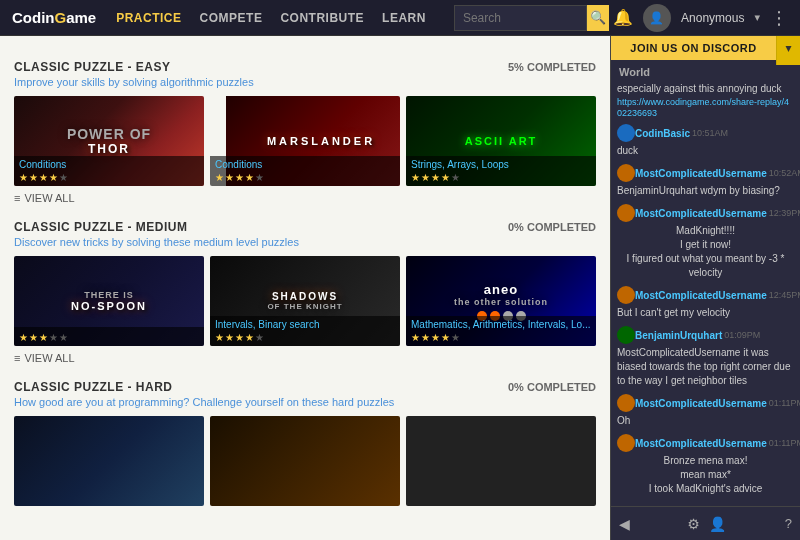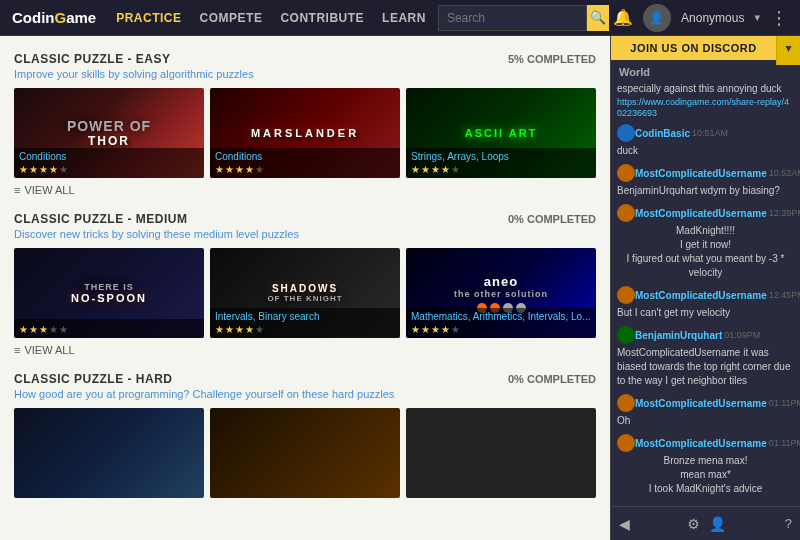--- a/index.html
+++ b/index.html
@@ -33,21 +33,21 @@
       display: flex;
       align-items: center;
       cursor: pointer;
       text-decoration: none;
       letter-spacing: 0.5px;
     }
     .nav-link.active { color: #f7cc46; }
     .search-bar {
       display: flex;
       align-items: center;
-      margin-left: 0;
+      margin-left: 16px;
       flex: 1;
       max-width: 220px;
     }
     .search-input {
       background: #2a2a3e;
       border: 1px solid #444;
       color: #ccc;
       padding: 4px 8px;
       font-size: 12px;
       width: 100%;
@@ -90,21 +90,21 @@
     .main-content {
       display: flex;
       flex: 1;
       overflow: hidden;
     }
 
     
     .left-panel {
       flex: 1;
       overflow-y: auto;
-      padding: 16px 14px;
+      padding: 24px 14px;
       background: #f5f5f0;
     }
     .left-panel::-webkit-scrollbar { width: 4px; }
     .left-panel::-webkit-scrollbar-track { background: #ddd; }
     .left-panel::-webkit-scrollbar-thumb { background: #aaa; }
 
     .section { margin-bottom: 16px; }
     .section-header {
       display: flex;
       justify-content: space-between;
@@ -152,20 +152,21 @@
       text-shadow: 0 0 8px rgba(0,0,0,0.8);
       letter-spacing: 1px;
       position: relative;
       overflow: hidden;
     }
     .card-bg-thor {
       background: linear-gradient(135deg, #1a0a0a 0%, #3d1010 40%, #8b2020 70%, #c0392b 100%);
     }
     .card-bg-mars {
       background: linear-gradient(135deg, #200000 0%, #600000 50%, #8b1a1a 100%);
+      margin-left: 16px;
     }
     .card-bg-ascii {
       background: linear-gradient(135deg, #001400 0%, #003000 50%, #006600 100%);
     }
     .card-bg-nospoon {
       background: linear-gradient(135deg, #0a0a1a 0%, #101030 50%, #1a1a4a 100%);
     }
     .card-bg-shadows {
       background: linear-gradient(135deg, #0a0a0a 0%, #1a1a1a 50%, #2a2a2a 100%);
     }

